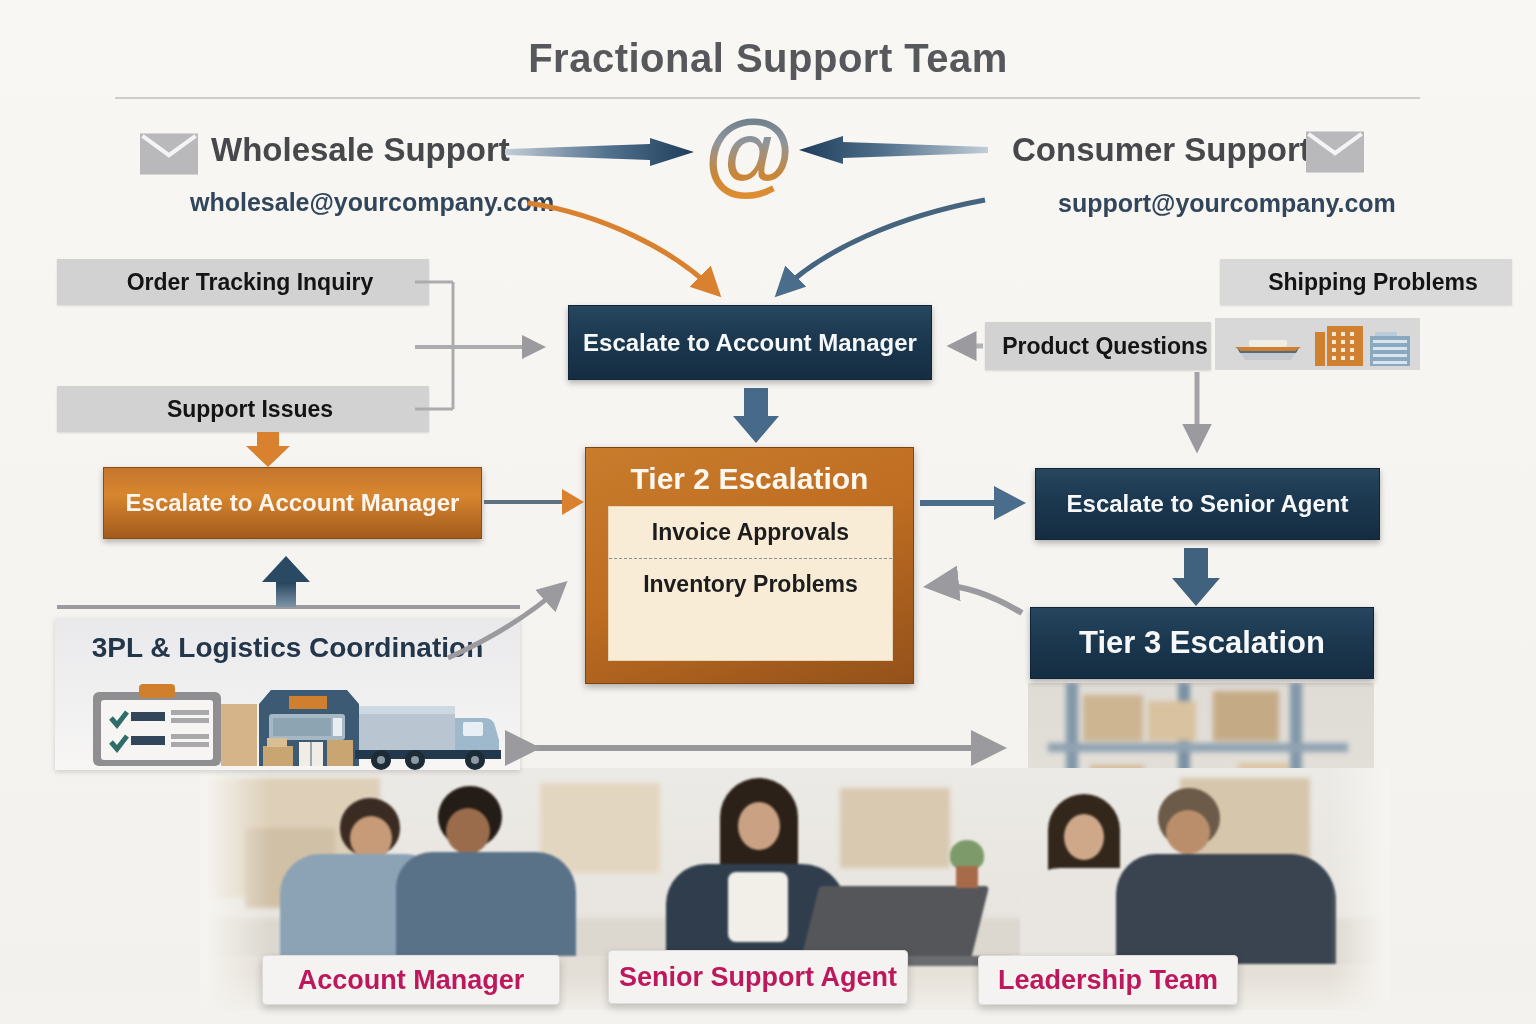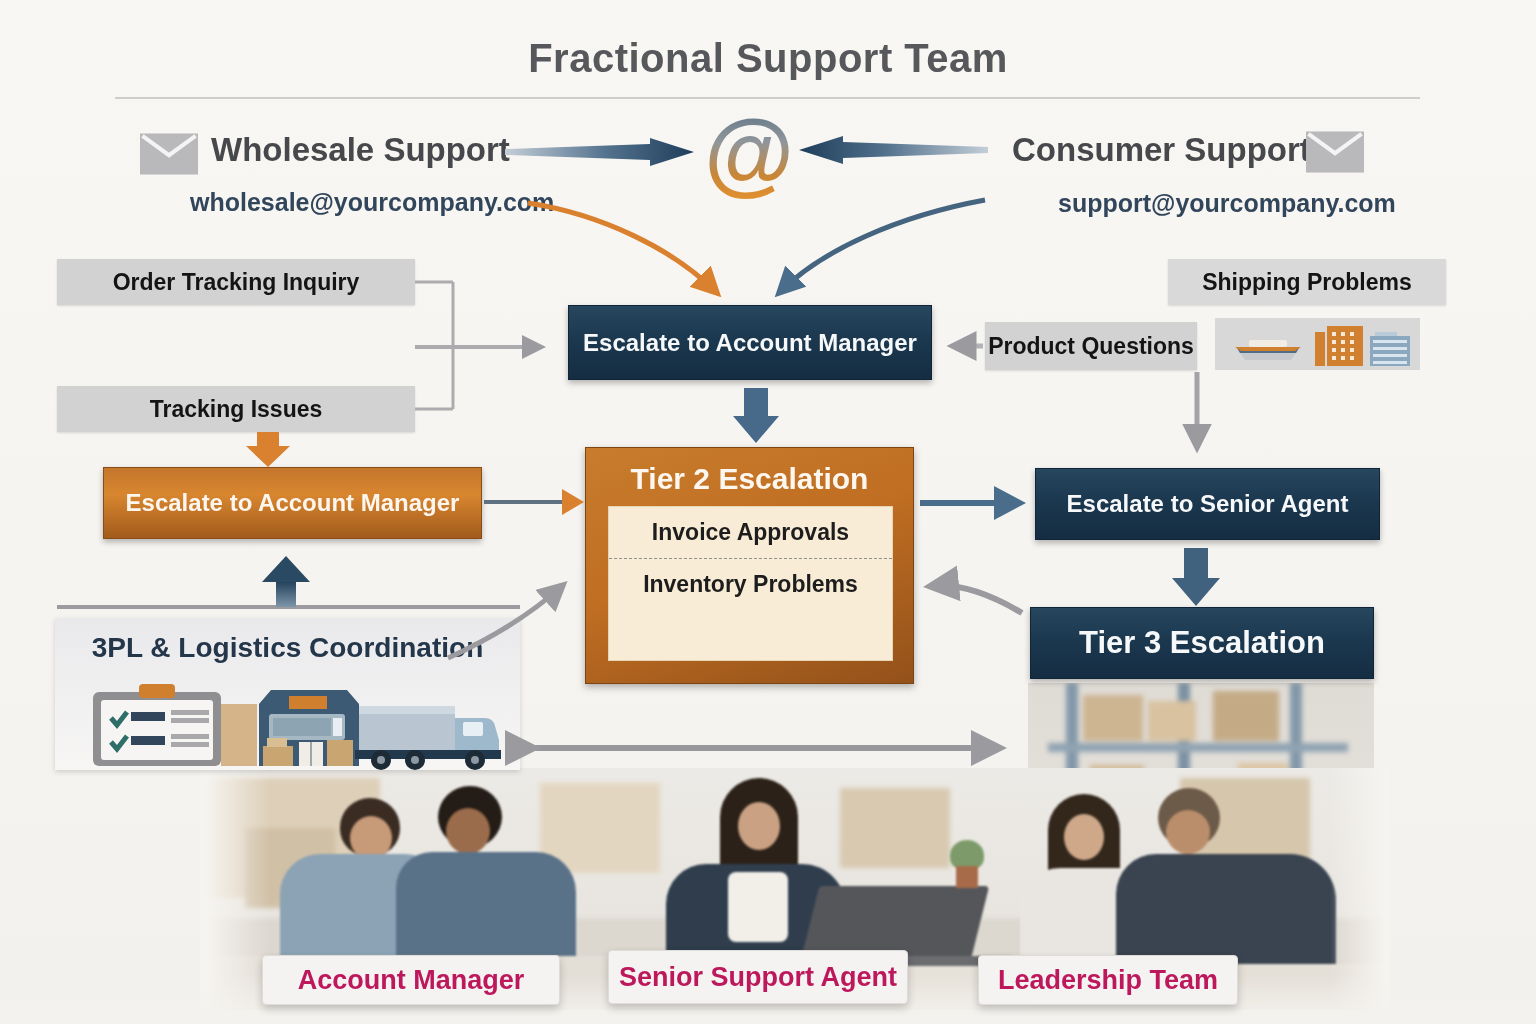--- a/index.html
+++ b/index.html
@@ -12,21 +12,21 @@
   
   .title{left:0;right:0;top:36px;text-align:center;font-size:40px;font-weight:700;color:#57585b;letter-spacing:.5px;}
   .divider{left:115px;top:97px;width:1305px;height:0;border-top:2px solid #cfcdca;}
   .chan-label{font-size:33px;font-weight:700;color:#47484b;}
   .chan-email{font-size:25px;font-weight:700;color:#32465b;}
   .at{left:694px;top:100px;width:110px;text-align:center;font-size:92px;font-weight:700;
       background:linear-gradient(180deg,#5f7585 8%,#90969b 40%,#c98636 72%,#e2902f 95%);
       -webkit-background-clip:text;background-clip:text;color:transparent;}
   .env svg{display:block;}
   
-  .gbox{background:#d2d2d3;color:#141414;font-weight:700;font-size:23px;display:flex;align-items:center;justify-content:center;box-shadow:0 1px 2px rgba(0,0,0,.12);}
+  .gbox{background:#d2d2d3;color:#141414;font-weight:700;font-size:23px;display:flex;align-items:center;justify-content:center;box-shadow:0 1px 2px rgba(0,0,0,.12);padding-left:14px;}
   .navybox{background:linear-gradient(180deg,#27475f 0%,#1b384f 45%,#152d42 100%);border:1px solid #10243a;color:#f6f8fa;font-weight:700;display:flex;align-items:center;justify-content:center;box-shadow:0 3px 6px rgba(0,0,0,.28);}
   .orangebox{background:linear-gradient(180deg,#c4762c 0%,#d8862f 38%,#a25b1c 100%);border:1px solid #8a4c14;color:#fdf6ee;font-weight:700;display:flex;align-items:center;justify-content:center;box-shadow:0 3px 6px rgba(0,0,0,.28);}
   
   .tier2{background:linear-gradient(160deg,#c87c2c 0%,#c06e22 45%,#93511a 100%);border:1px solid #7e4512;box-shadow:0 3px 7px rgba(0,0,0,.3);}
   .tier2-title{left:0;right:0;top:14px;text-align:center;font-size:30px;font-weight:700;color:#fdf7ef;}
   .tier2-panel{left:22px;top:58px;width:283px;height:153px;background:#f9ecd7;border:1px solid #e6d4b4;}
   .tier2-item{width:100%;height:51px;display:flex;align-items:center;justify-content:center;font-size:23px;font-weight:700;color:#1d1d1d;box-sizing:border-box;}
   .tier2-item + .tier2-item{border-top:1px dashed #8f8f8f;}
   
   .logi{background:linear-gradient(180deg,#e9e9ec 0%,#f2f1f1 60%,#f7f6f5 100%);box-shadow:0 2px 5px rgba(0,0,0,.15);}
@@ -130,23 +130,23 @@
   <div class="abs chan-label" style="left:1012px;top:131px;">Consumer Support</div>
   <div class="abs env" style="left:1306px;top:131px;">
     <svg width="58" height="42" viewBox="0 0 24 17">
         <rect width="24" height="17" fill="#b9b9bb"></rect>
         <path d="M1 1 L12 9 L23 1" stroke="#f4f4f4" stroke-width="1.7" fill="none"></path>
       </svg>
   </div>
   <div class="abs chan-email" style="left:1018px;top:189px;margin-left:40px;">support@yourcompany.com</div>
 
   <div class="abs gbox" style="left:57px;top:259px;width:358px;height:46px;">Order Tracking Inquiry</div>
-  <div class="abs gbox" style="left:57px;top:386px;width:358px;height:46px;">Tracking Issues</div>
-
-  <div class="abs gbox" style="left:1168px;top:259px;width:278px;height:46px;background:#d9d9da;font-weight:600;">Shipping Problems</div>
+  <div class="abs gbox" style="left:57px;top:386px;width:358px;height:46px;">Support Issues</div>
+
+  <div class="abs gbox" style="left:1220px;top:259px;width:278px;height:46px;background:#d9d9da;font-weight:600;">Shipping Problems</div>
   <div class="abs gbox" style="left:985px;top:322px;width:212px;height:48px;">Product Questions</div>
 
   <div class="abs" style="left:1215px;top:318px;width:205px;height:52px;background:#d8d8d9;">
     <svg width="205" height="52" viewBox="0 0 205 52">
       <g>
         <path d="M22 30 h62 l-8 12 h-46 z" fill="#c6c9cd"></path>
         <path d="M22 30 h62 l-3 5 h-56 z" fill="#4f6d84"></path>
         <rect x="34" y="22" width="38" height="7" rx="2" fill="#f2ede4"></rect>
         <path d="M20 29 h66 l-6 4 h-54 z" fill="#cf7f2e"></path>
       </g>

